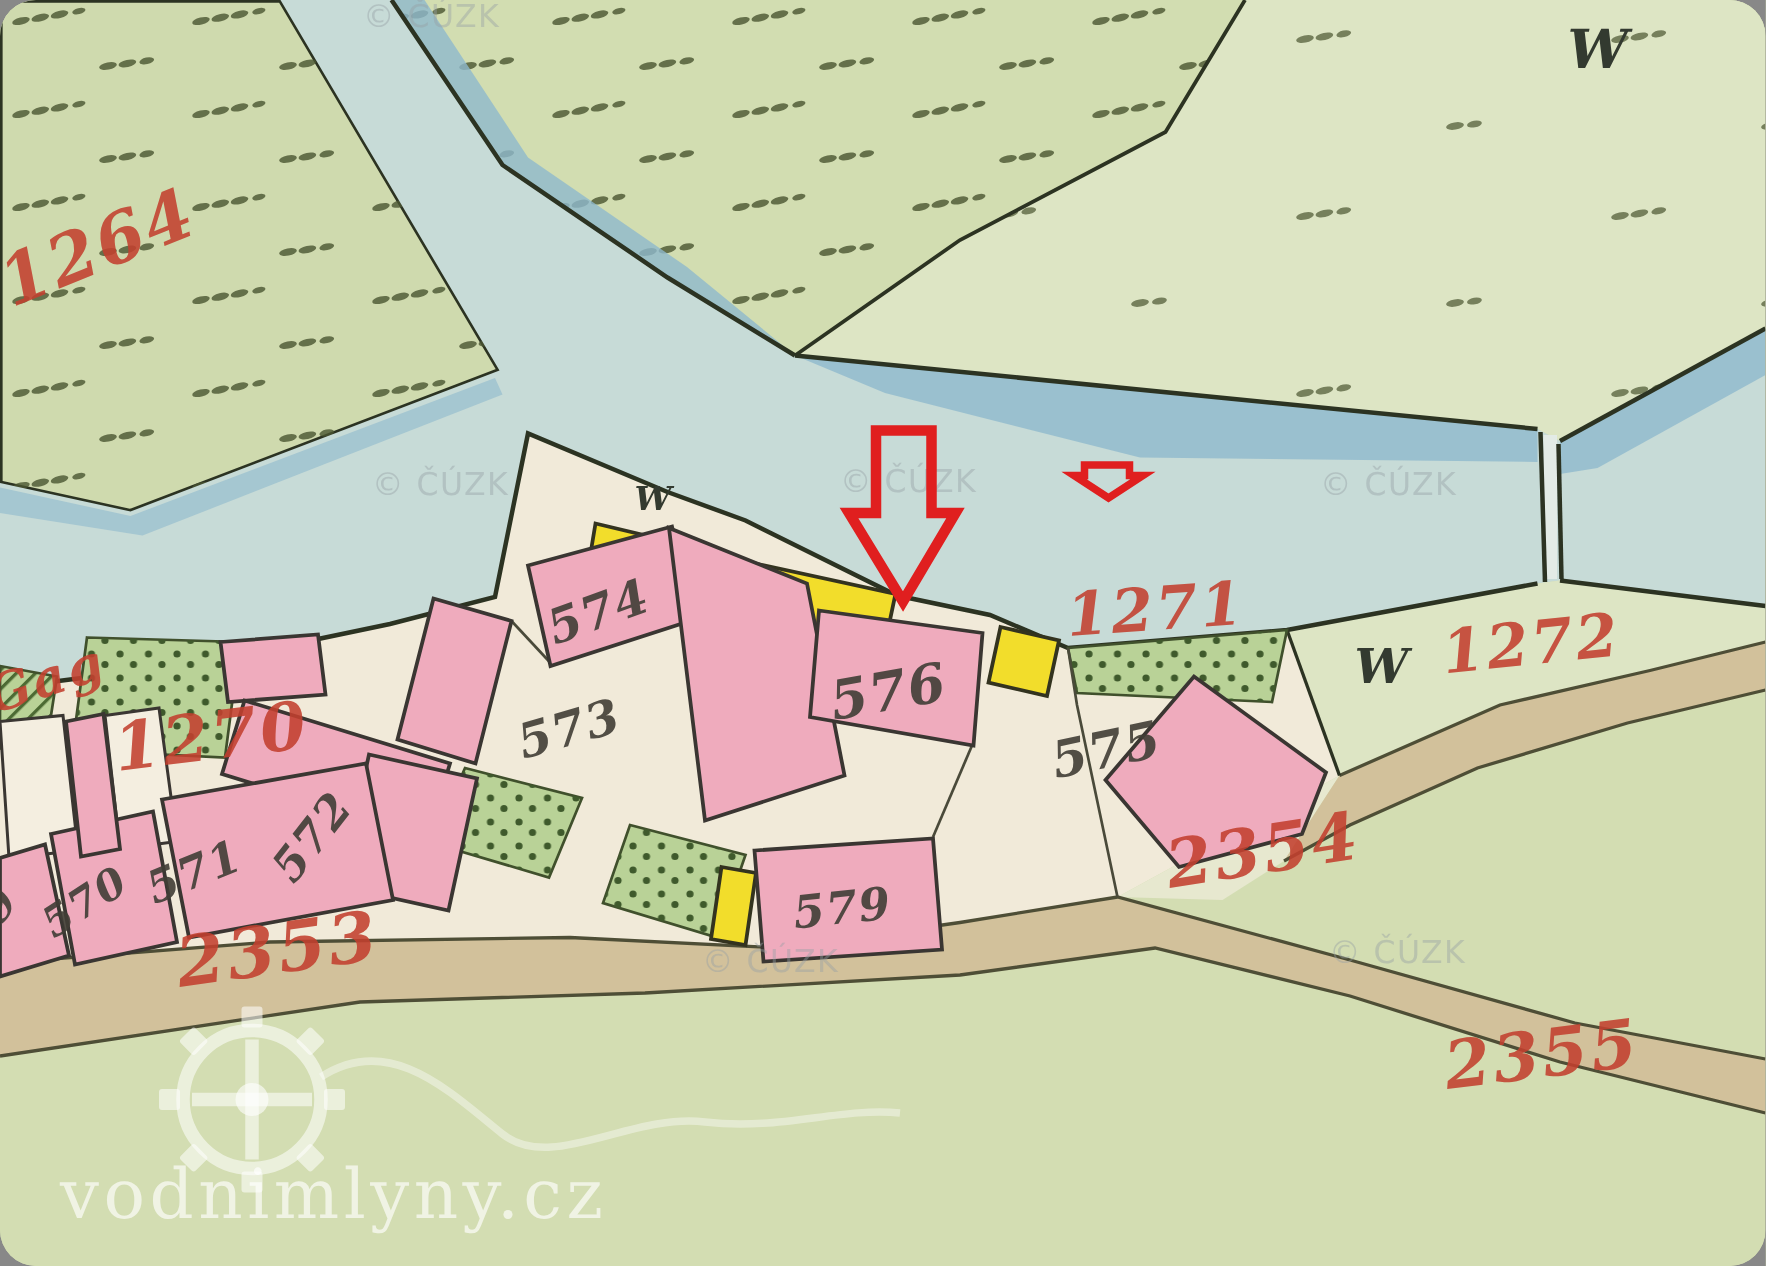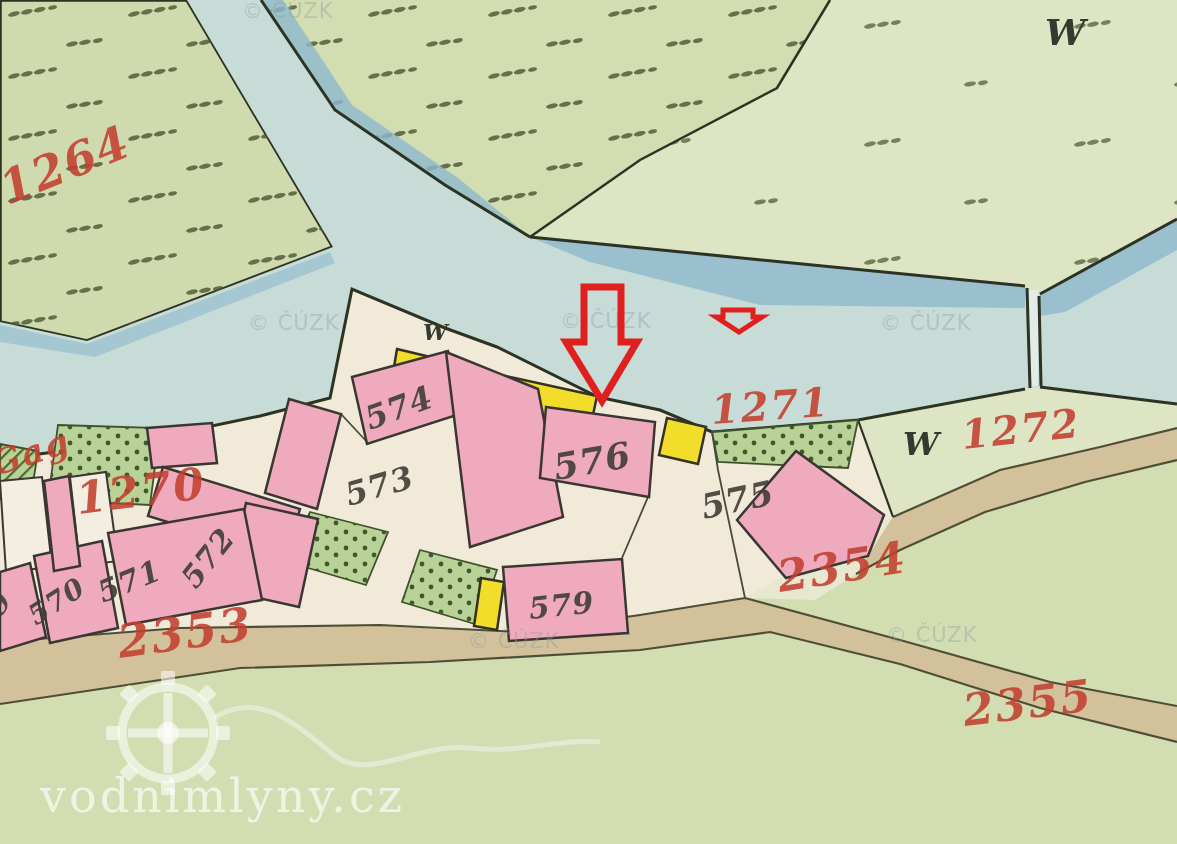--- a/index.html
+++ b/index.html
@@ -1,16 +1,16 @@
 <!DOCTYPE html>
 <html><head>
 <meta charset="utf-8">
 <style>
   html,body{margin:0;padding:0;background:#888;}
-  #stage{position:relative;width:1177px;height:844px;overflow:hidden;background:#d3ddb2;}
+  #stage{position:relative;width:1177px;height:844px;overflow:hidden;background:#d3ddb2;border-radius:24px;}
   svg{display:block;overflow:hidden;}
   .red-num{fill:#c3402f;font-family:"DejaVu Serif",serif;font-style:italic;font-weight:bold;letter-spacing:2px;opacity:.88;}
   .dark-num{fill:#413e36;font-family:"DejaVu Serif",serif;font-style:italic;font-weight:bold;letter-spacing:1px;opacity:.9;}
   .w-mark{fill:#333a30;font-family:"DejaVu Serif",serif;font-style:italic;font-weight:bold;}
   .cuzk{fill:rgba(150,160,165,.42);font-family:"DejaVu Sans",sans-serif;font-size:21px;letter-spacing:1px;}
   .site-wm{fill:rgba(255,255,255,.65);font-family:"DejaVu Serif",serif;font-size:46px;letter-spacing:3px;}
 </style>
 </head>
 <body>
 

